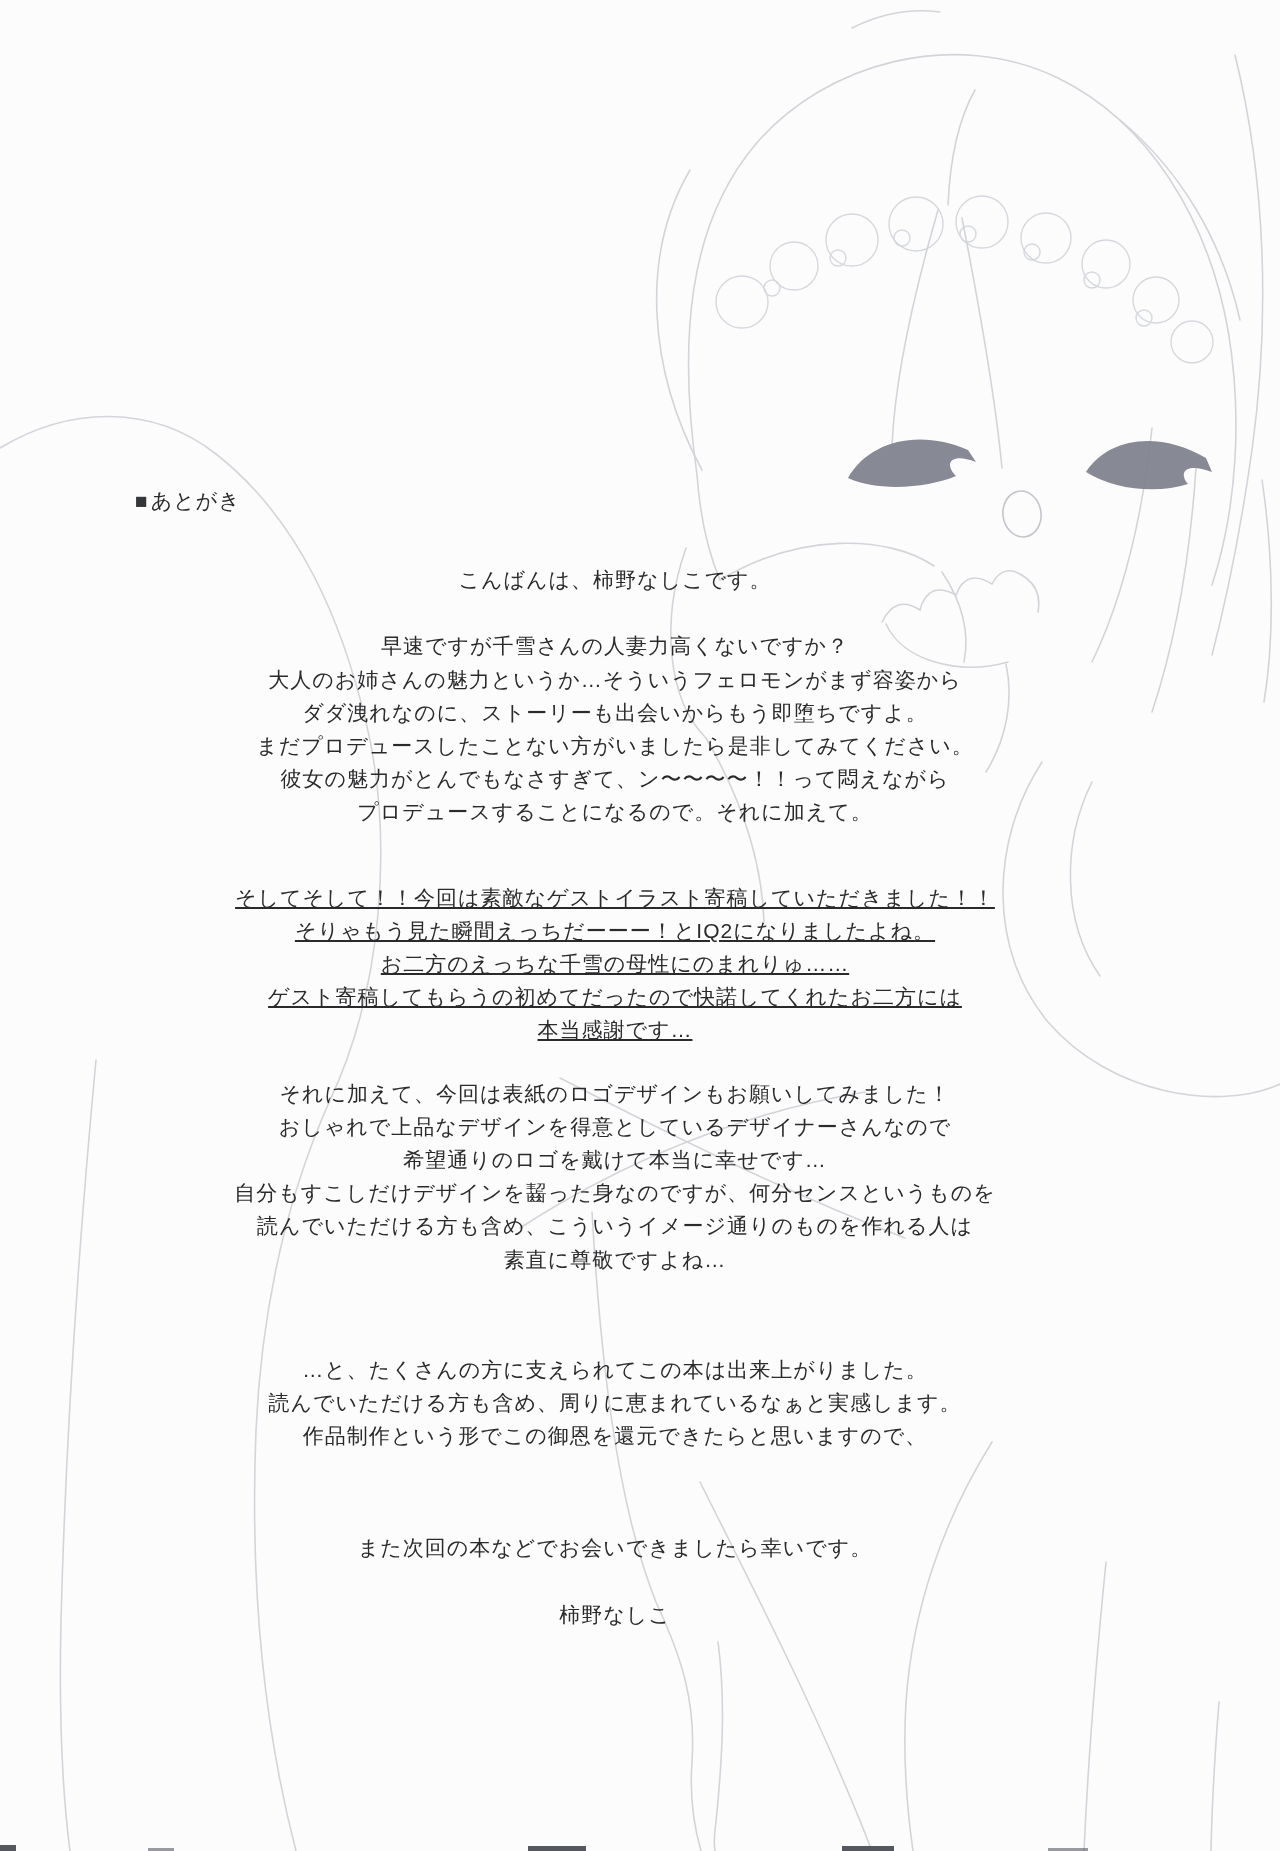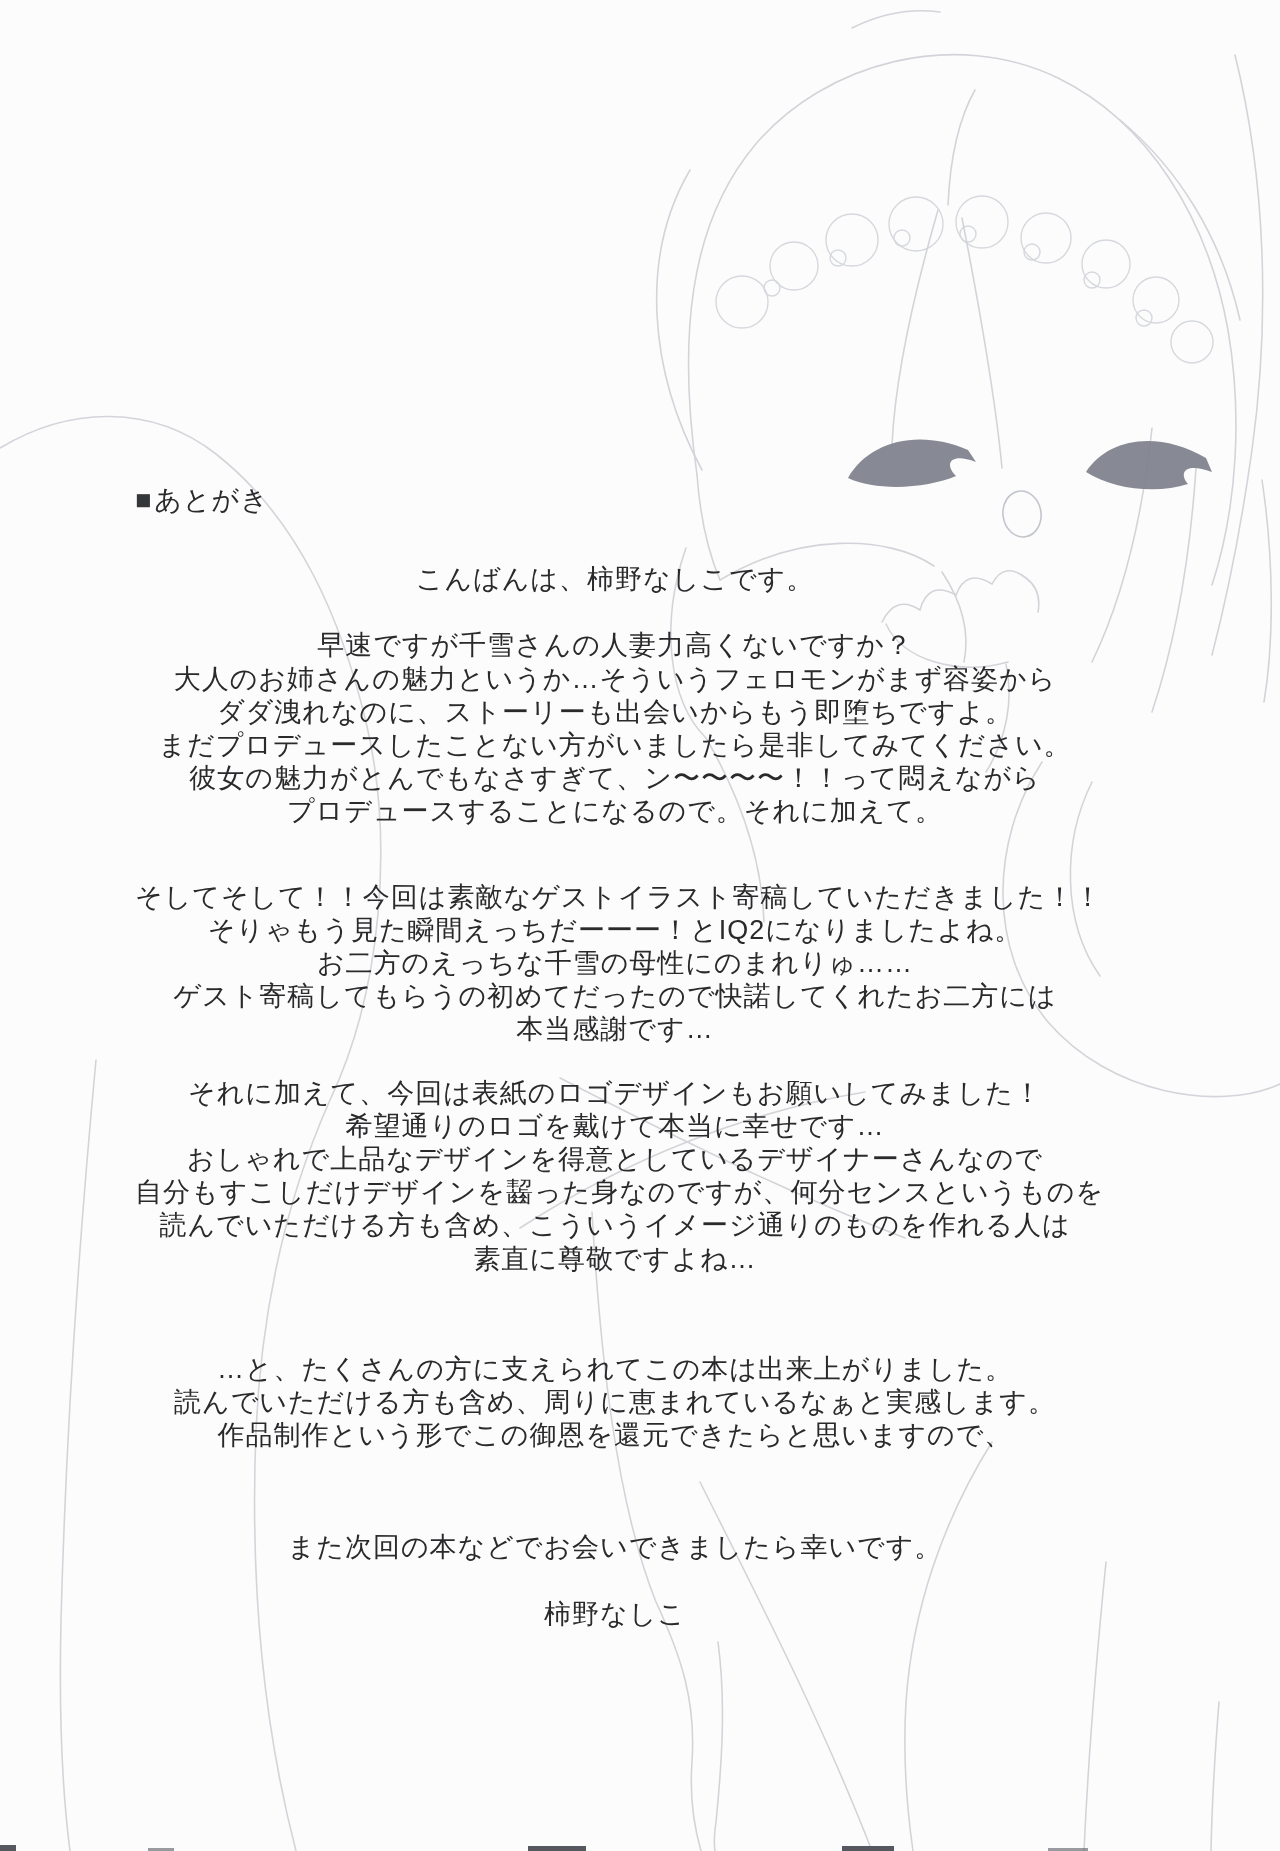--- a/index.html
+++ b/index.html
@@ -8,21 +8,21 @@
     width:1280px;height:1851px;
     margin:0 auto;
     background:#fcfcfc;
     overflow:hidden;
     font-family:"Liberation Sans","DejaVu Sans",sans-serif;
   }
   .sketch{position:absolute;left:0;top:0;width:1280px;height:1851px;}
   .afterword{
     position:absolute;left:135px;top:484px;width:960px;
     color:#2a2a2c;
-    font-size:27px;
+    font-size:21px;
     line-height:33.2px;
     letter-spacing:1px;
   }
   .heading{white-space:nowrap;}
   .sq{color:#35363a;margin-right:2px;}
   .paragraph{white-space:nowrap;text-align:center;}
   .line{white-space:nowrap;}
 </style>
 </head>
 <body>
@@ -120,31 +120,31 @@
           <div class="line">こんばんは、柿野なしこです。</div>
         </div>
         <div class="paragraph" style="margin-top: 33px;">
           <div class="line">早速ですが千雪さんの人妻力高くないですか？</div>
           <div class="line">大人のお姉さんの魅力というか…そういうフェロモンがまず容姿から</div>
           <div class="line">ダダ洩れなのに、ストーリーも出会いからもう即堕ちですよ。</div>
           <div class="line">まだプロデュースしたことない方がいましたら是非してみてください。</div>
           <div class="line">彼女の魅力がとんでもなさすぎて、ン〜〜〜〜！！って悶えながら</div>
           <div class="line">プロデュースすることになるので。それに加えて。</div>
         </div>
-        <div class="paragraph" style="margin-top: 52px;">
+        <div class="paragraph" style="margin-top: 52px; text-decoration: underline;">
           <div class="line">そしてそして！！今回は素敵なゲストイラスト寄稿していただきました！！</div>
           <div class="line">そりゃもう見た瞬間えっちだーーー！とIQ2になりましたよね。</div>
           <div class="line">お二方のえっちな千雪の母性にのまれりゅ……</div>
           <div class="line">ゲスト寄稿してもらうの初めてだったので快諾してくれたお二方には</div>
           <div class="line">本当感謝です…</div>
         </div>
         <div class="paragraph" style="margin-top: 30px;">
           <div class="line">それに加えて、今回は表紙のロゴデザインもお願いしてみました！</div>
+          <div class="line">おしゃれで上品なデザインを得意としているデザイナーさんなので</div>
           <div class="line">希望通りのロゴを戴けて本当に幸せです…</div>
-          <div class="line">おしゃれで上品なデザインを得意としているデザイナーさんなので</div>
           <div class="line">自分もすこしだけデザインを齧った身なのですが、何分センスというものを</div>
           <div class="line">読んでいただける方も含め、こういうイメージ通りのものを作れる人は</div>
           <div class="line">素直に尊敬ですよね…</div>
         </div>
         <div class="paragraph" style="margin-top: 77px;">
           <div class="line">…と、たくさんの方に支えられてこの本は出来上がりました。</div>
           <div class="line">読んでいただける方も含め、周りに恵まれているなぁと実感します。</div>
           <div class="line">作品制作という形でこの御恩を還元できたらと思いますので、</div>
         </div>
         <div class="paragraph" style="margin-top: 79px;">

